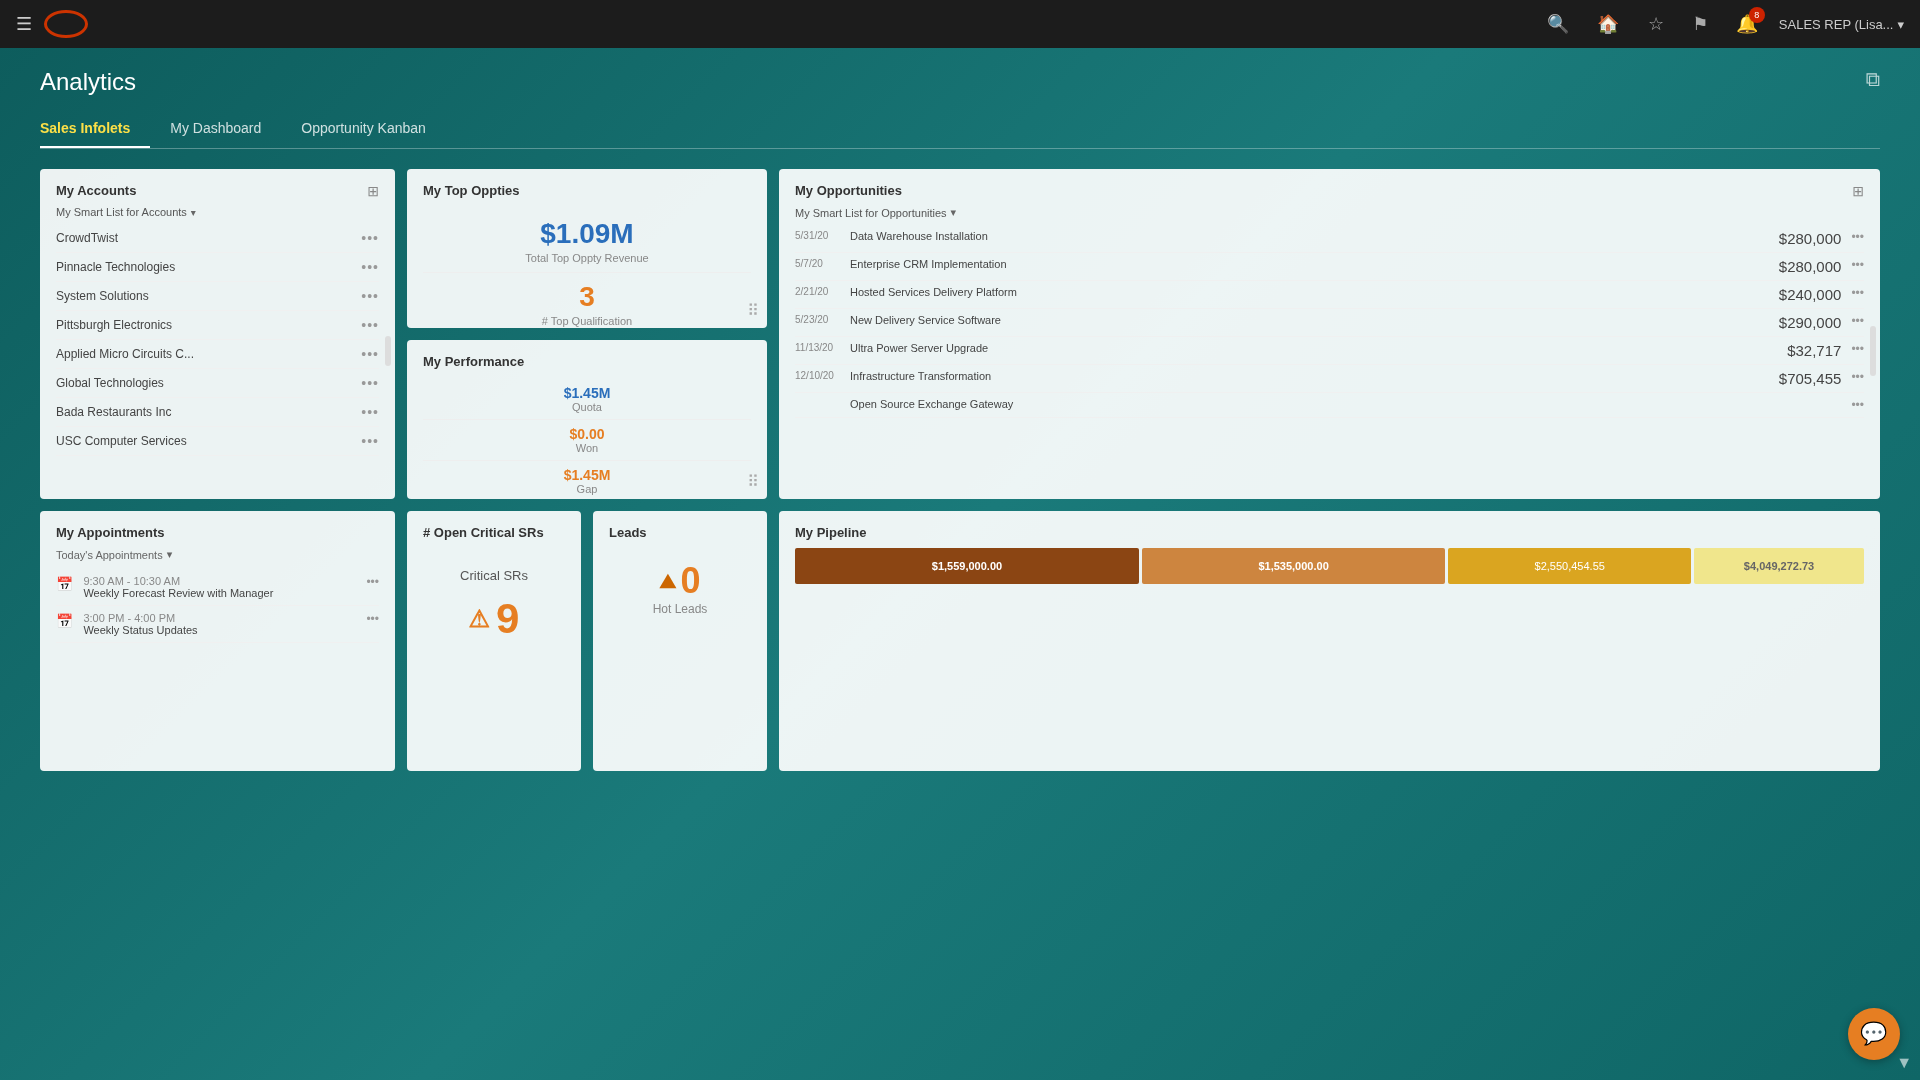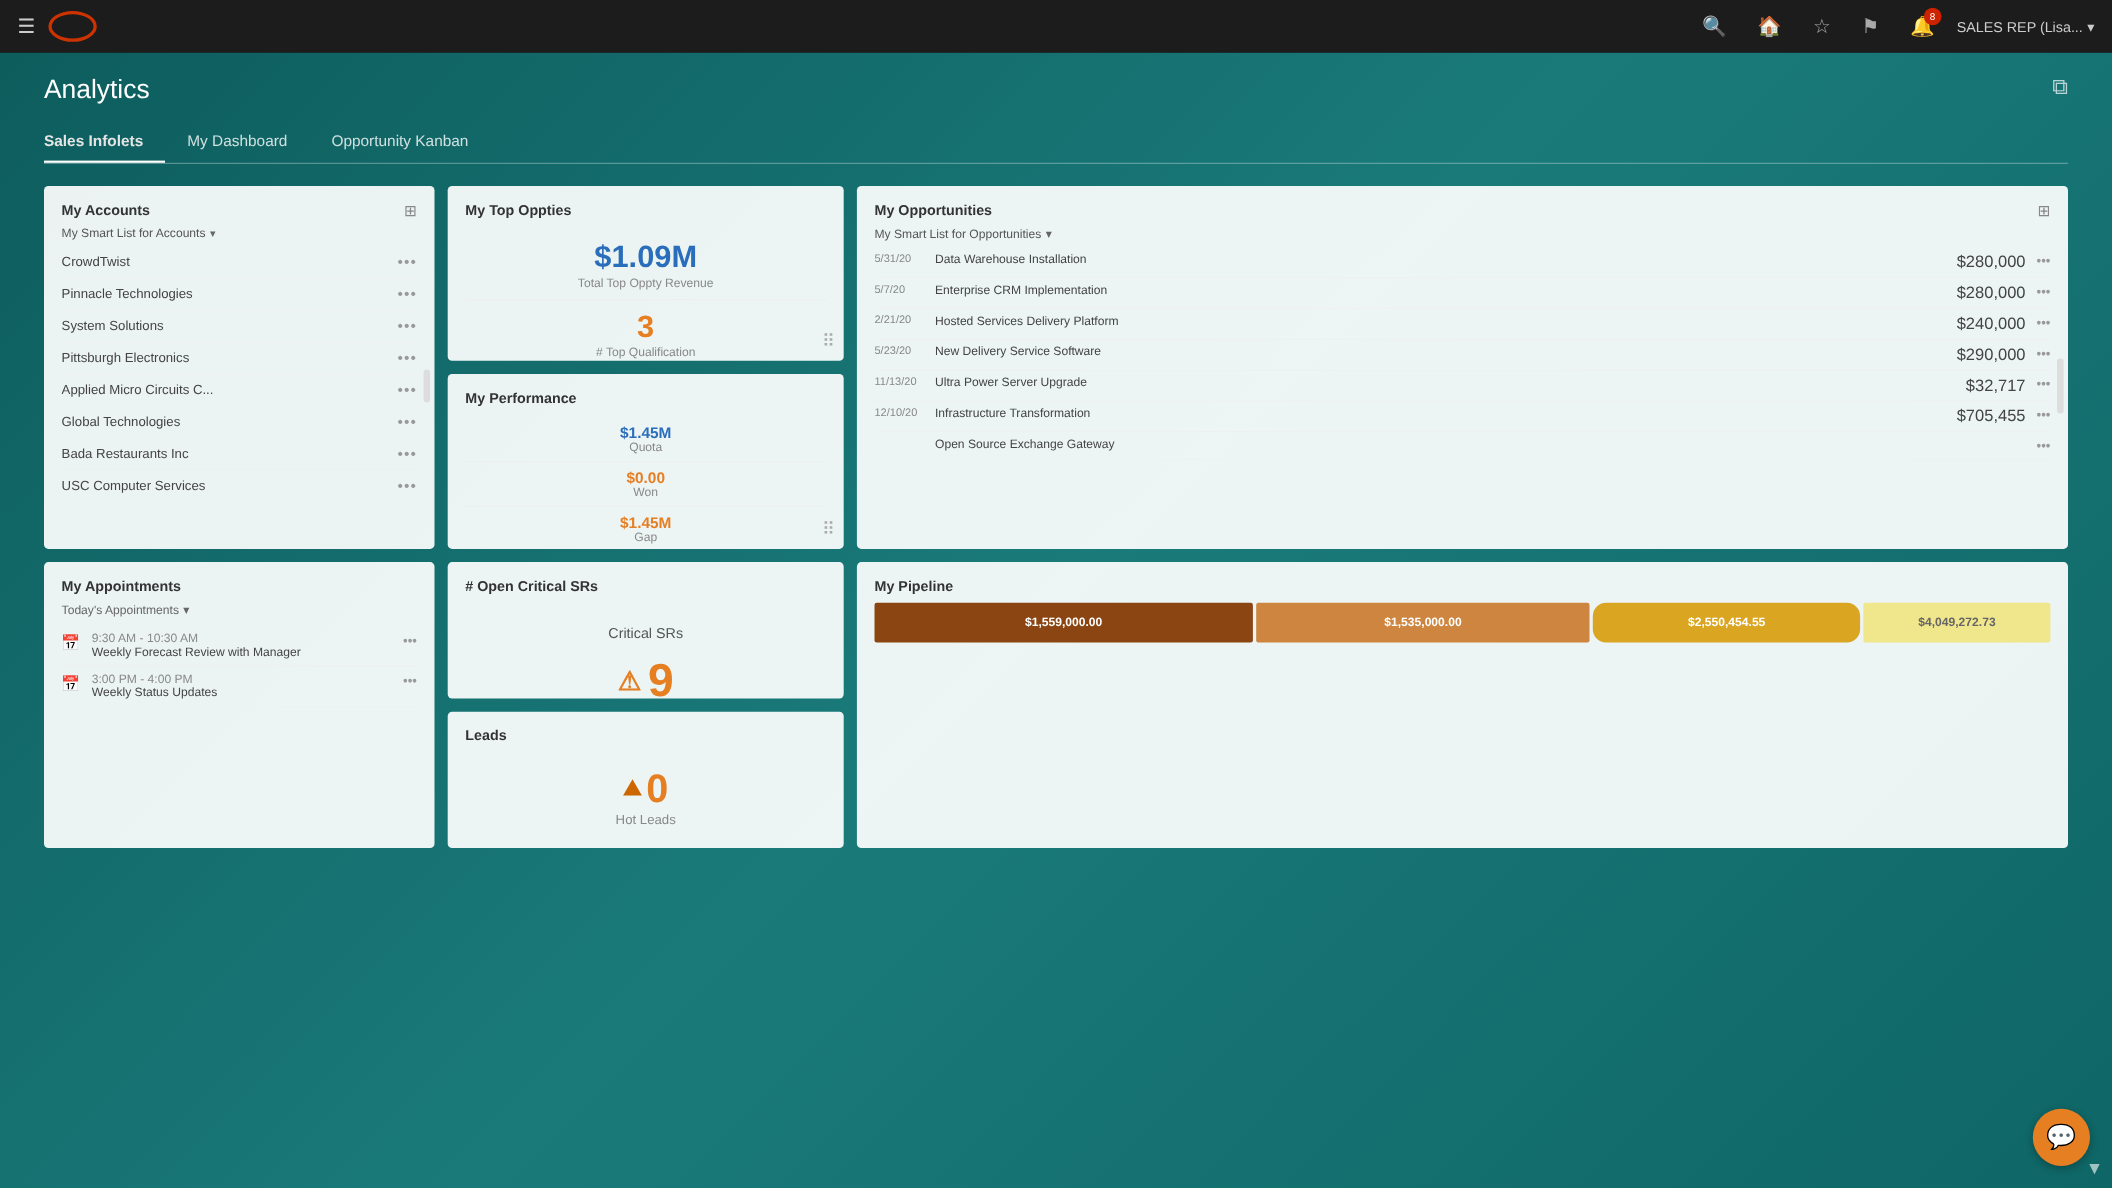--- a/index.html
+++ b/index.html
@@ -61,21 +61,21 @@
       display: flex; gap: 0; margin-bottom: 20px;
       border-bottom: 1px solid rgba(255,255,255,0.3);
     }
     .tab {
       color: rgba(255,255,255,0.8); font-size: 14px;
       padding: 8px 20px 10px 0; cursor: pointer;
       margin-right: 20px;
       border-bottom: 2px solid transparent;
     }
     .tab.active {
-      color: #e5e5e5; font-weight: 600;
+      color: #fde047; font-weight: 600;
       border-bottom: 2px solid white;
     }
 
     
     .card {
       background: rgba(255,255,255,0.92);
       border-radius: 4px;
       padding: 14px 16px;
       position: relative;
       overflow: hidden;
@@ -333,21 +333,21 @@
           <hr class="metric-divider" style="margin:6px 0;">
           <div class="perf-center">
             <div class="perf-val-orange">$1.45M</div>
             <div class="perf-label">Gap</div>
           </div>
         </div>
         <div style="position:absolute;bottom:8px;right:8px;color:#aaa;font-size:16px;">⠿</div>
       </div>
     </div>
 
-    <div style="grid-column:2; grid-row:2; display:flex; flex-direction:column; gap:12px;">
+    <div style="grid-column:2; grid-row:2; display:flex; flex-direction:row; gap:12px;">
 
       <div class="card" style="flex:1;">
         <div class="card-title"># Open Critical SRs</div>
         <div class="sr-center">
           <div class="sr-label">Critical SRs</div>
           <div class="sr-value">
             <span class="sr-warning">⚠</span>
             <span>9</span>
           </div>
         </div>
@@ -435,21 +435,21 @@
 
           <div style="width:85%; height:36px; background:#8B4513; display:flex;align-items:center;justify-content:center;color:white;font-size:11px;font-weight:600;border-radius:2px;">
             <span>$1,559,000.00</span>
           </div>
 
 
           <div style="width:75%; height:36px; background:#CD853F; display:flex;align-items:center;justify-content:center;color:white;font-size:11px;font-weight:600;border-radius:2px;">
             <span>$1,535,000.00</span>
           </div>
 
-          <div style="width:60%; height:36px; background:#DAA520; display:flex;align-items:center;justify-content:center;color:white;font-size:11px;font-weight:700;border-radius:12px;">
+          <div style="width:60%; height:36px; background:#DAA520; display:flex;align-items:center;justify-content:center;color:white;font-size:11px;font-weight:400;border-radius:2px;">
             <span>$2,550,454.55</span>
           </div>
 
           <div style="width:42%; height:36px; background:#F0E68C; display:flex;align-items:center;justify-content:center;color:#666;font-size:11px;font-weight:600;border-radius:2px;">
             <span>$4,049,272.73</span>
           </div>
         </div>
 
       </div>
     </div>

